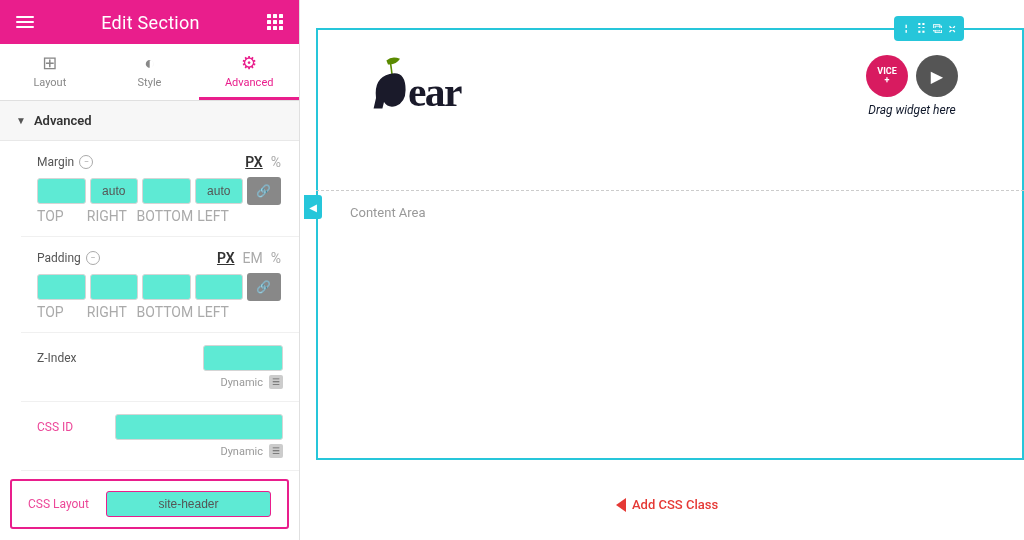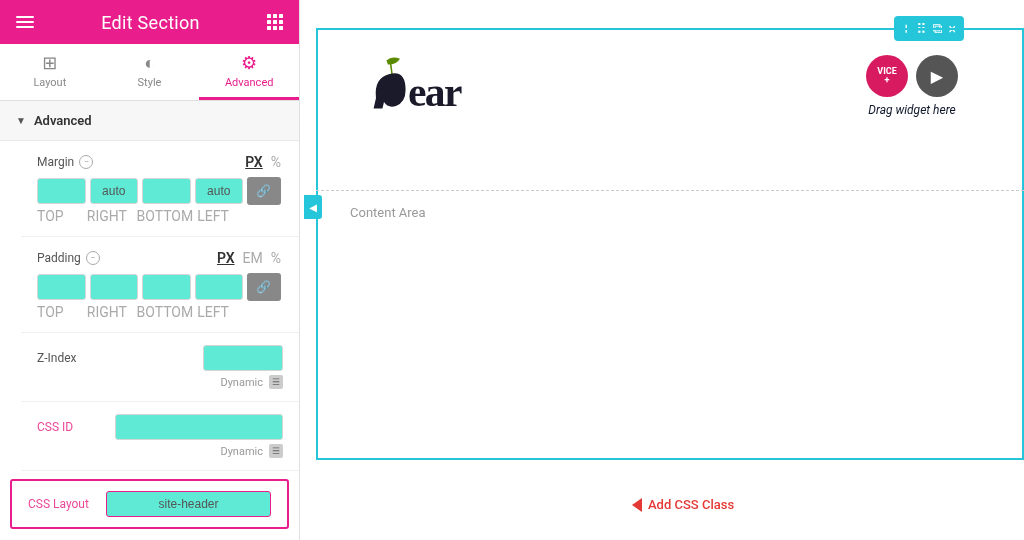--- a/index.html
+++ b/index.html
@@ -408,21 +408,21 @@
       justify-content: center;
       color: #fff;
       font-size: 10px;
       cursor: pointer;
     }
 
     
     .add-css-annotation {
       position: absolute;
       bottom: 28px;
-      left: 332px;
+      left: 316px;
       display: flex;
       align-items: center;
       gap: 6px;
     }
     .arrow-right {
       width: 0;
       height: 0;
       border-top: 7px solid transparent;
       border-bottom: 7px solid transparent;
       border-right: 10px solid #e53935;

